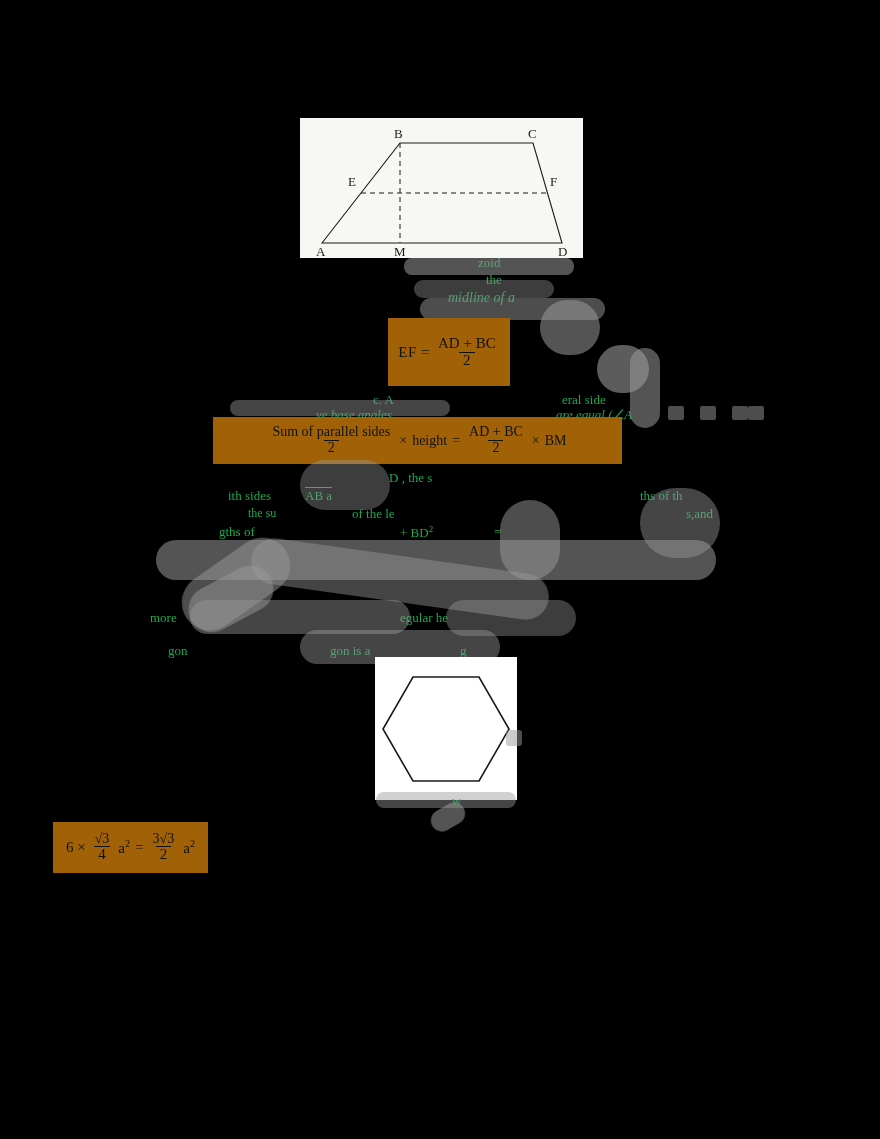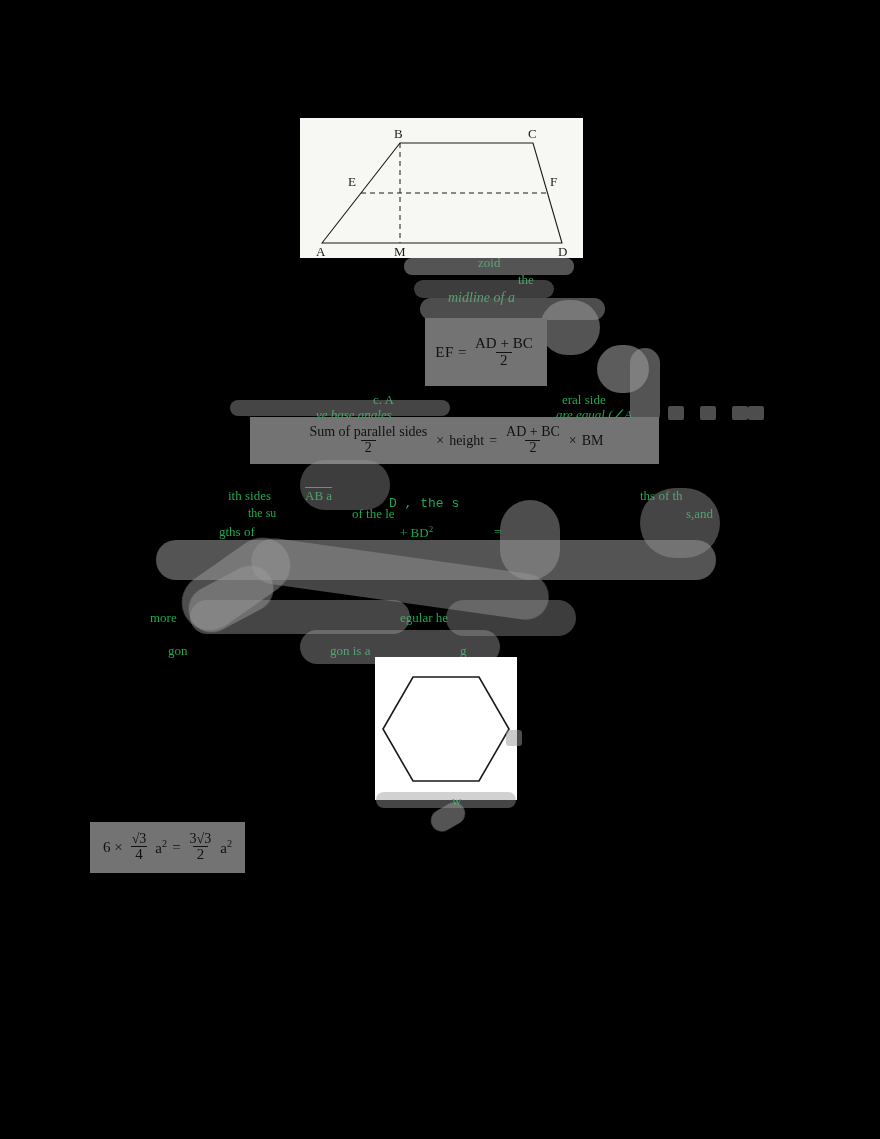--- a/index.html
+++ b/index.html
@@ -51,27 +51,26 @@
   .blob {
     position: absolute;
     background: #9a9a9a;
     border-radius: 50%;
     filter: blur(0.4px);
   }
 
   
   .formula-box {
     position: absolute;
-    background: #737373;
+    background: #a16207;
     color: #111111;
     font-family: "Liberation Serif", serif;
     display: flex;
     align-items: center;
     justify-content: center;
-    margin-left: 37px;
   }
   .frac {
     display: inline-flex;
     flex-direction: column;
     align-items: center;
     vertical-align: middle;
     line-height: 1.05;
   }
   .frac .num { padding: 0 4px; }
   .frac .den { padding: 0 4px; border-top: 1px solid #111; }
@@ -128,21 +127,21 @@
     <span class="fig-label" style="left:94px;  top:8px;">B</span>
     <span class="fig-label" style="left:228px; top:8px;">C</span>
     <span class="fig-label" style="left:48px;  top:56px;">E</span>
     <span class="fig-label" style="left:250px; top:56px;">F</span>
     <span class="fig-label" style="left:16px;  top:126px;">A</span>
     <span class="fig-label" style="left:94px;  top:126px;">M</span>
     <span class="fig-label" style="left:258px; top:126px;">D</span>
   </div>
 
   <div class="smudge" style="left:478px; top:255px; font-size:13px;">zoid</div>
-  <div class="smudge" style="left:486px; top:272px; font-size:13px;margin-left:32px;">the</div>
+  <div class="smudge" style="left:486px; top:272px; font-size:13px;">the</div>
   <div class="smudge italic" style="left:448px; top:290px; font-size:14px;">midline of a</div>
 
   <div class="blob" style="left:404px; top:258px; width:170px; height:17px; border-radius:8px; opacity:.55;"></div>
   <div class="blob" style="left:414px; top:280px; width:140px; height:18px; border-radius:9px; opacity:.4;"></div>
   <div class="blob" style="left:420px; top:298px; width:185px; height:22px; border-radius:11px; opacity:.5;"></div>
   <div class="blob" style="left:540px; top:300px; width:60px;  height:55px; border-radius:30px; opacity:.55;"></div>
   <div class="blob" style="left:597px; top:345px; width:52px;  height:48px; border-radius:26px; opacity:.6;"></div>
 
   <div class="formula-box box-ef">
     <span class="inner">
@@ -179,21 +178,21 @@
         <span class="num">AD + BC</span>
         <span class="den">2</span>
       </span>
       <span>×</span>
       <span>BM</span>
     </span>
   </div>
 
   <div class="smudge" style="left:228px; top:488px; font-size:13px;">ith sides</div>
   <div class="smudge" style="left:305px; top:488px; font-size:13px; text-decoration:overline;">AB a</div>
-  <div class="smudge" style="left:389px; top:496px; font-size:13px;font-family:Liberation Mono, monospace;">D , the s</div>
+  <div class="smudge" style="left:389px; top:470px; font-size:13px;">D , the s</div>
   <div class="smudge" style="left:640px; top:488px; font-size:13px;">ths of th</div>
   <div class="smudge" style="left:248px; top:506px; font-size:12px;">the su</div>
   <div class="smudge" style="left:352px; top:506px; font-size:13px;">of the le</div>
   <div class="smudge" style="left:686px; top:506px; font-size:13px;">s,and</div>
   <div class="smudge" style="left:219px; top:524px; font-size:13px;">gths of</div>
   <div class="smudge" style="left:400px; top:524px; font-size:13px;"><span>​</span><span>+ BD</span><sup>2</sup></div>
   <div class="smudge" style="left:494px; top:524px; font-size:13px;">=</div>
 
   <div class="blob" style="left:156px; top:540px; width:560px; height:40px; border-radius:20px; opacity:.55;"></div>
   <div class="blob" style="left:176px; top:556px; width:120px; height:56px; border-radius:28px; transform:rotate(-35deg); opacity:.5;"></div>

